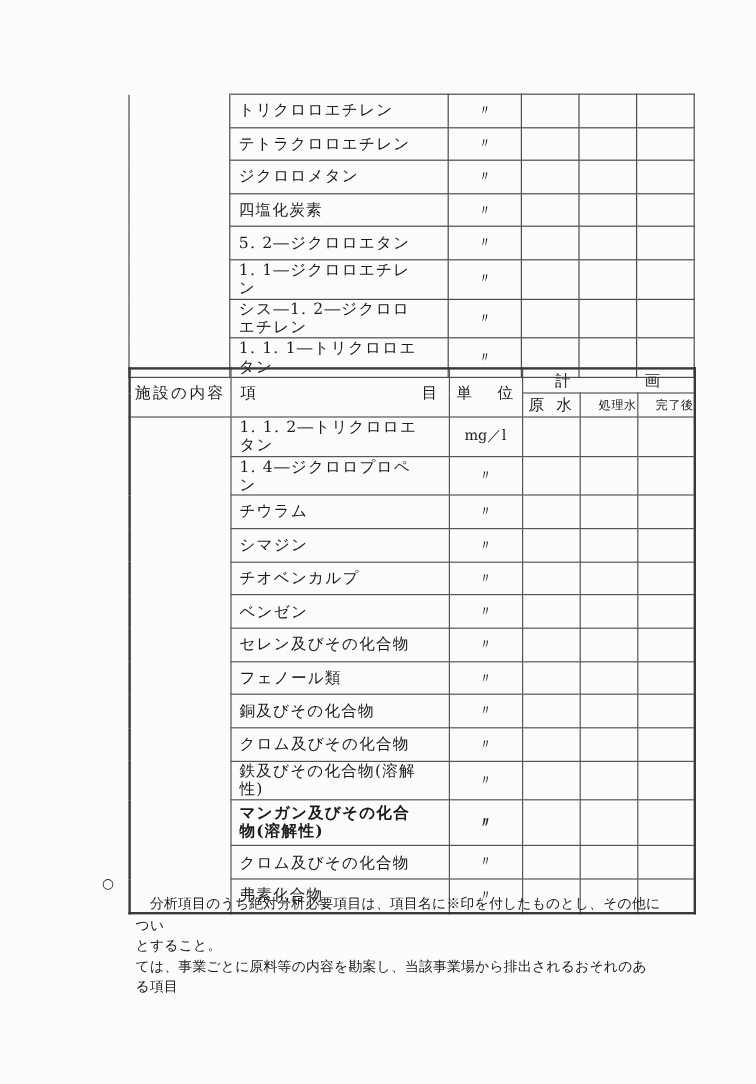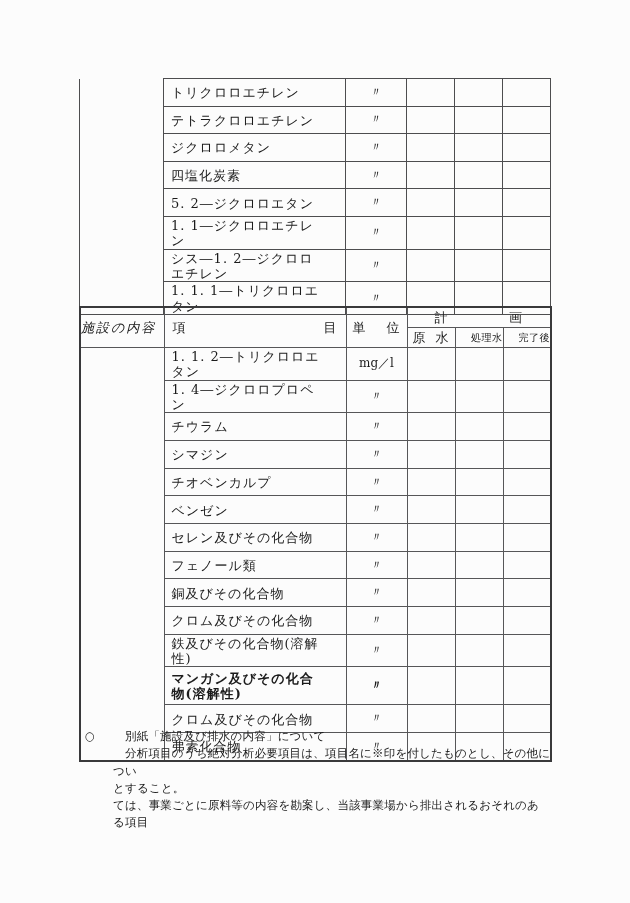--- a/index.html
+++ b/index.html
@@ -1,38 +1,38 @@
 <!DOCTYPE html>
 <html><head>
 <meta charset="utf-8">
 <style>
   html,body { margin:0; padding:0; }
   .page {
     position:relative; width:630px; height:903px;
     background:#fcfcfc; color:#1b1b1b; overflow:hidden;
     font-family:"DejaVu Serif","Liberation Serif",serif;
   }
-  table { border-collapse:collapse; table-layout:fixed; }
+  table { border-collapse:collapse; table-layout:fixed;margin-left:28px; }
   td { vertical-align:middle; font-size:13px; letter-spacing:1px; padding:0; overflow:hidden; }
 
   
   .t1 { position:absolute; left:79px; top:78px; }
   .t1 td { border:1px solid #4d4d4f; height:25.6px; }
   .t1 td.fac { border-top:none; }
   
   .t2 { position:absolute; left:79px; top:306px; border:2px solid #39393b; }
   .t2 td { border:1px solid #565658; }
   .t2 tr.h td { height:19px; }
   .t2 tr.r td { height:25.7px; }
   .t2 tr.tall td { height:36px;font-weight:bold; }
 
   .item { text-align:left; padding:1px 18px 0 7px; line-height:1.18; }
   .unit { text-align:center; letter-spacing:0; font-size:12px; }
   .v { }
-  .hfac { letter-spacing:2px; font-size:13px;font-style:italic; }
+  .hfac { text-align:center; letter-spacing:2px; font-size:13px; }
   .hcenter { text-align:right; letter-spacing:0.5px; font-size:10px; }
   .spread { display:flex; justify-content:space-between; align-items:center; }
   .sp-item { padding:0 8px; }
   .sp-unit { padding:0 6px; }
   .sp-plan { padding:0 27px; }
   .sp-raw  { padding:0 5px; }
 
   
   .note { position:absolute; left:85px; top:728px; width:466px;
           font-size:11.5px; line-height:17.3px; letter-spacing:0.2px; }
@@ -256,21 +256,20 @@
       <td class="v"></td>
       <td class="v"></td>
       <td class="v"></td>
     </tr>
   </tbody>
     </table>
 
   <div class="note">
     <div class="note-head">
       <span class="note-bullet">○</span>
-      <span>別紙「施設及び排水の内容」について</span>
     </div>
     <div class="note-para">
       <div class="note-line1">分析項目のうち絶対分析必要項目は、項目名に※印を付したものとし、その他につい</div>
       <div>とすること。</div>
       <div>ては、事業ごとに原料等の内容を勘案し、当該事業場から排出されるおそれのある項目</div>
     </div>
   </div>
 
 </div>
 

